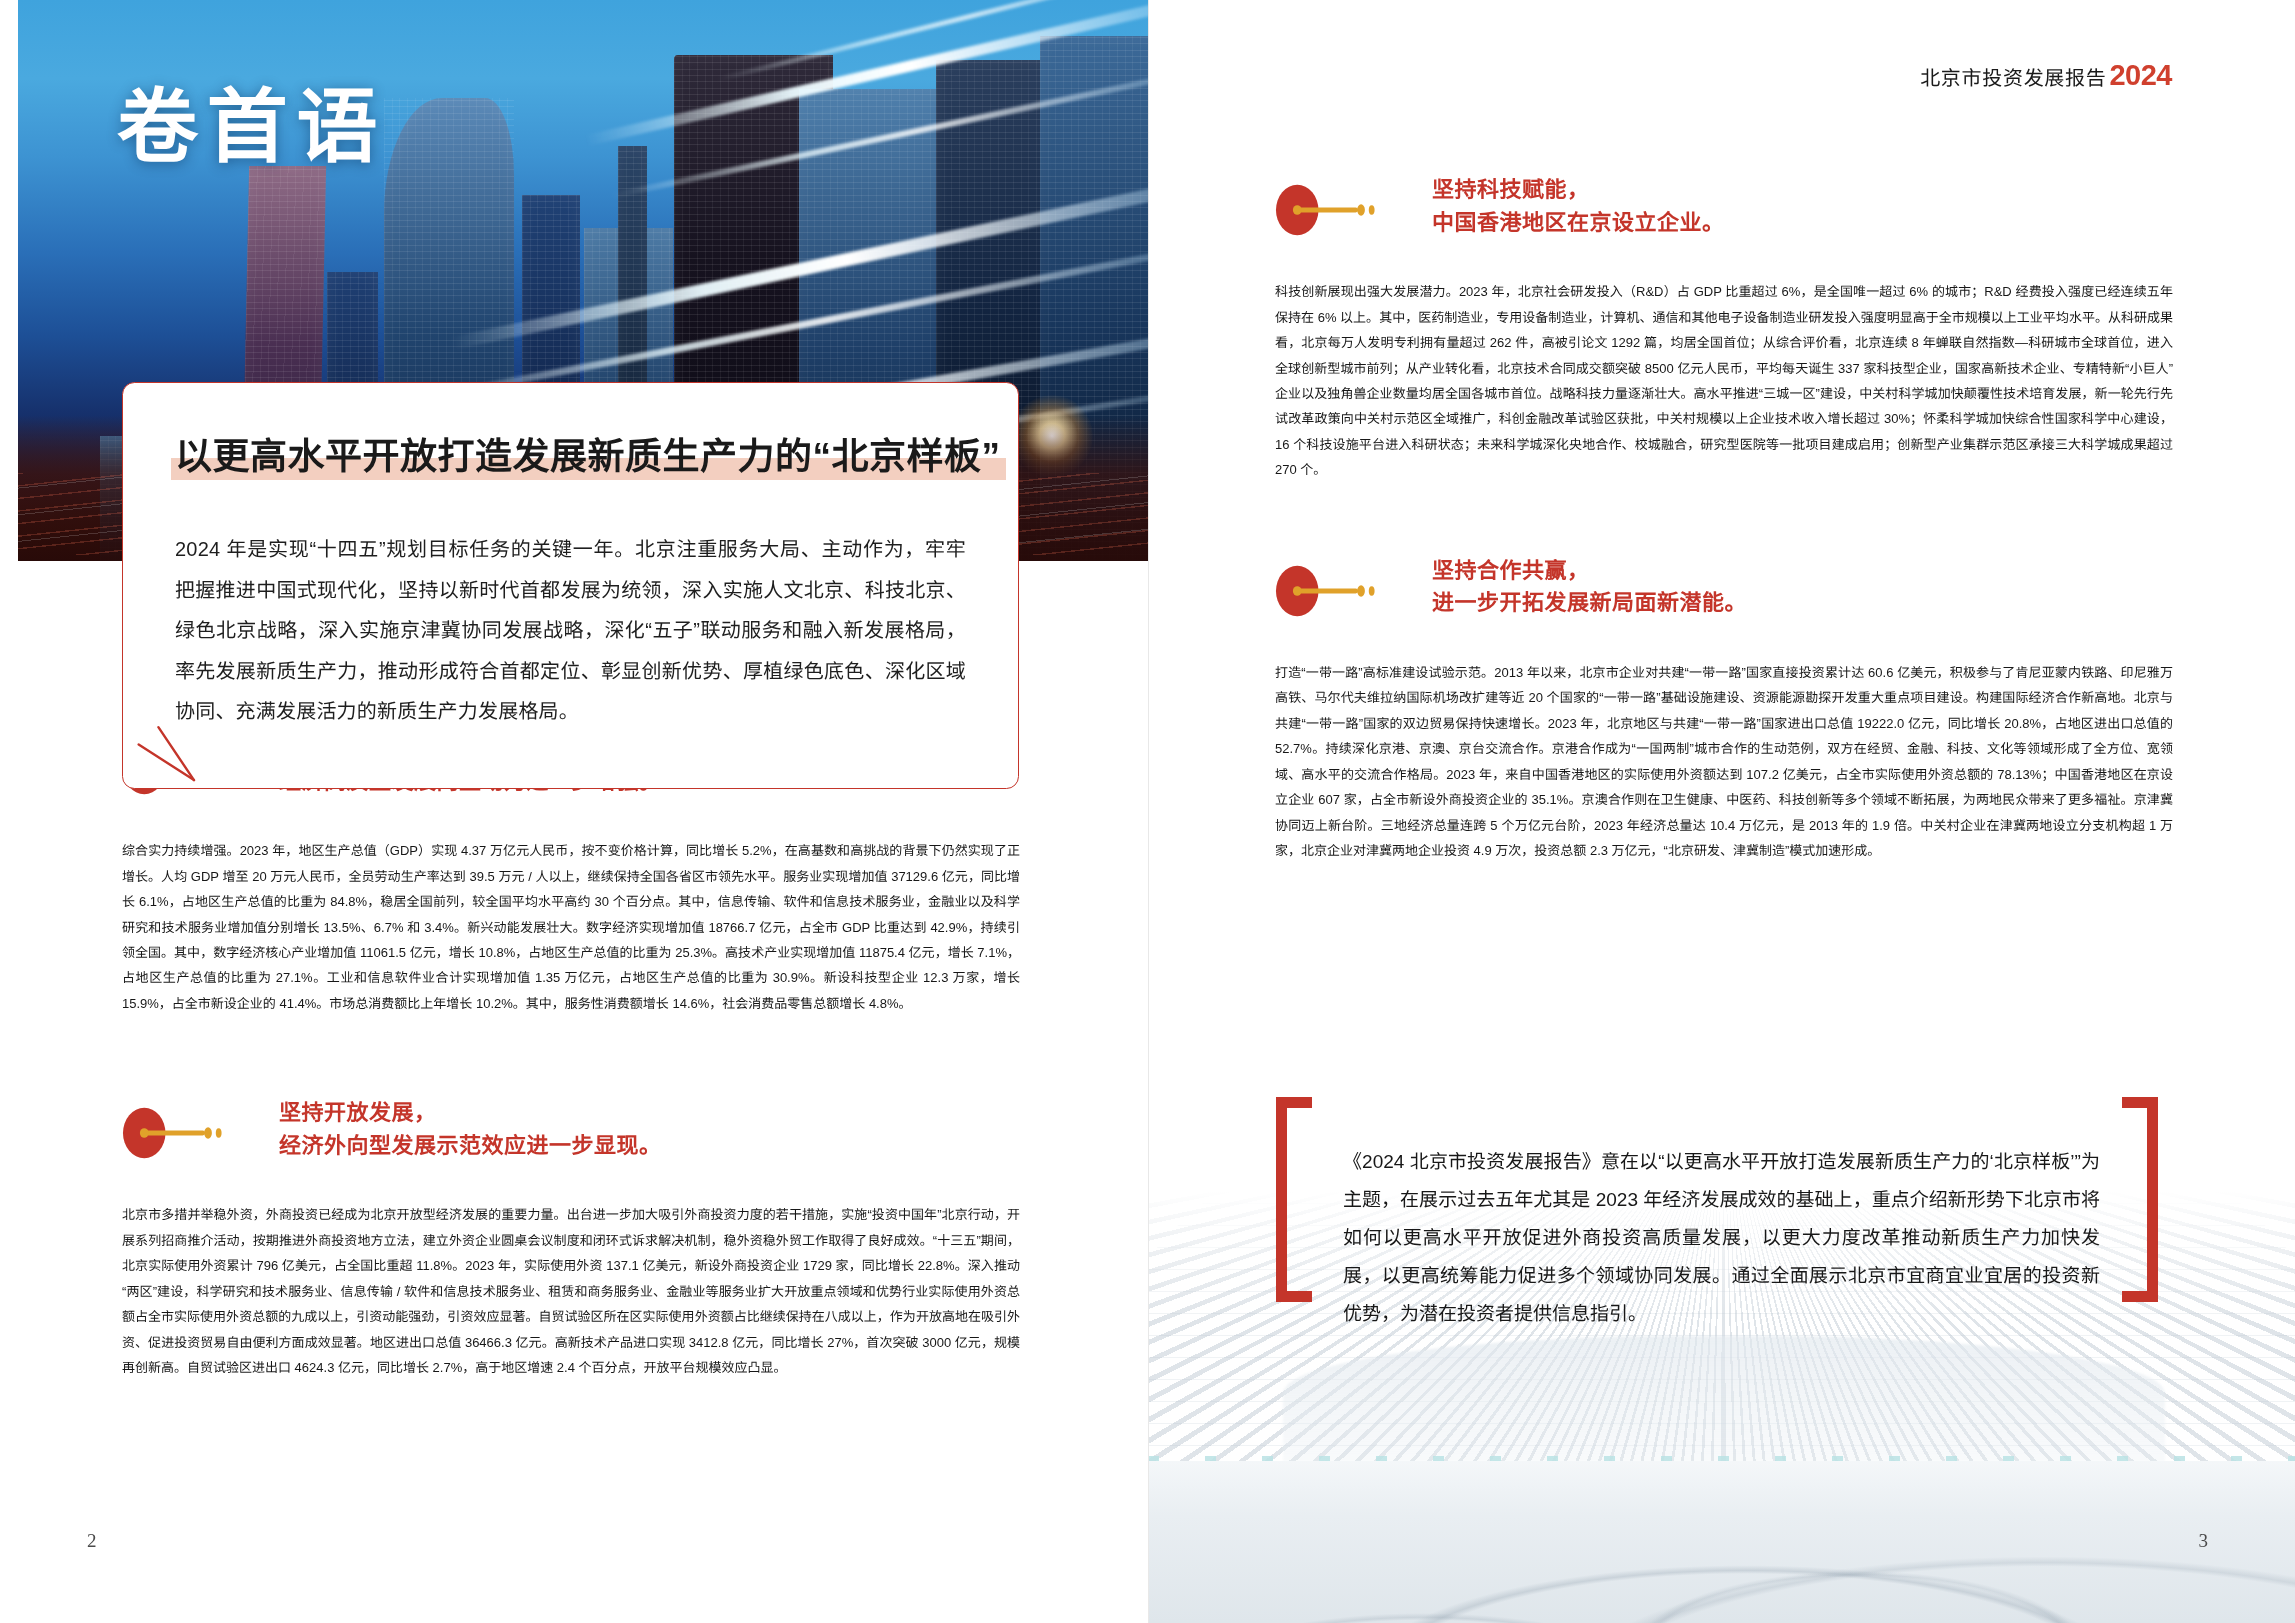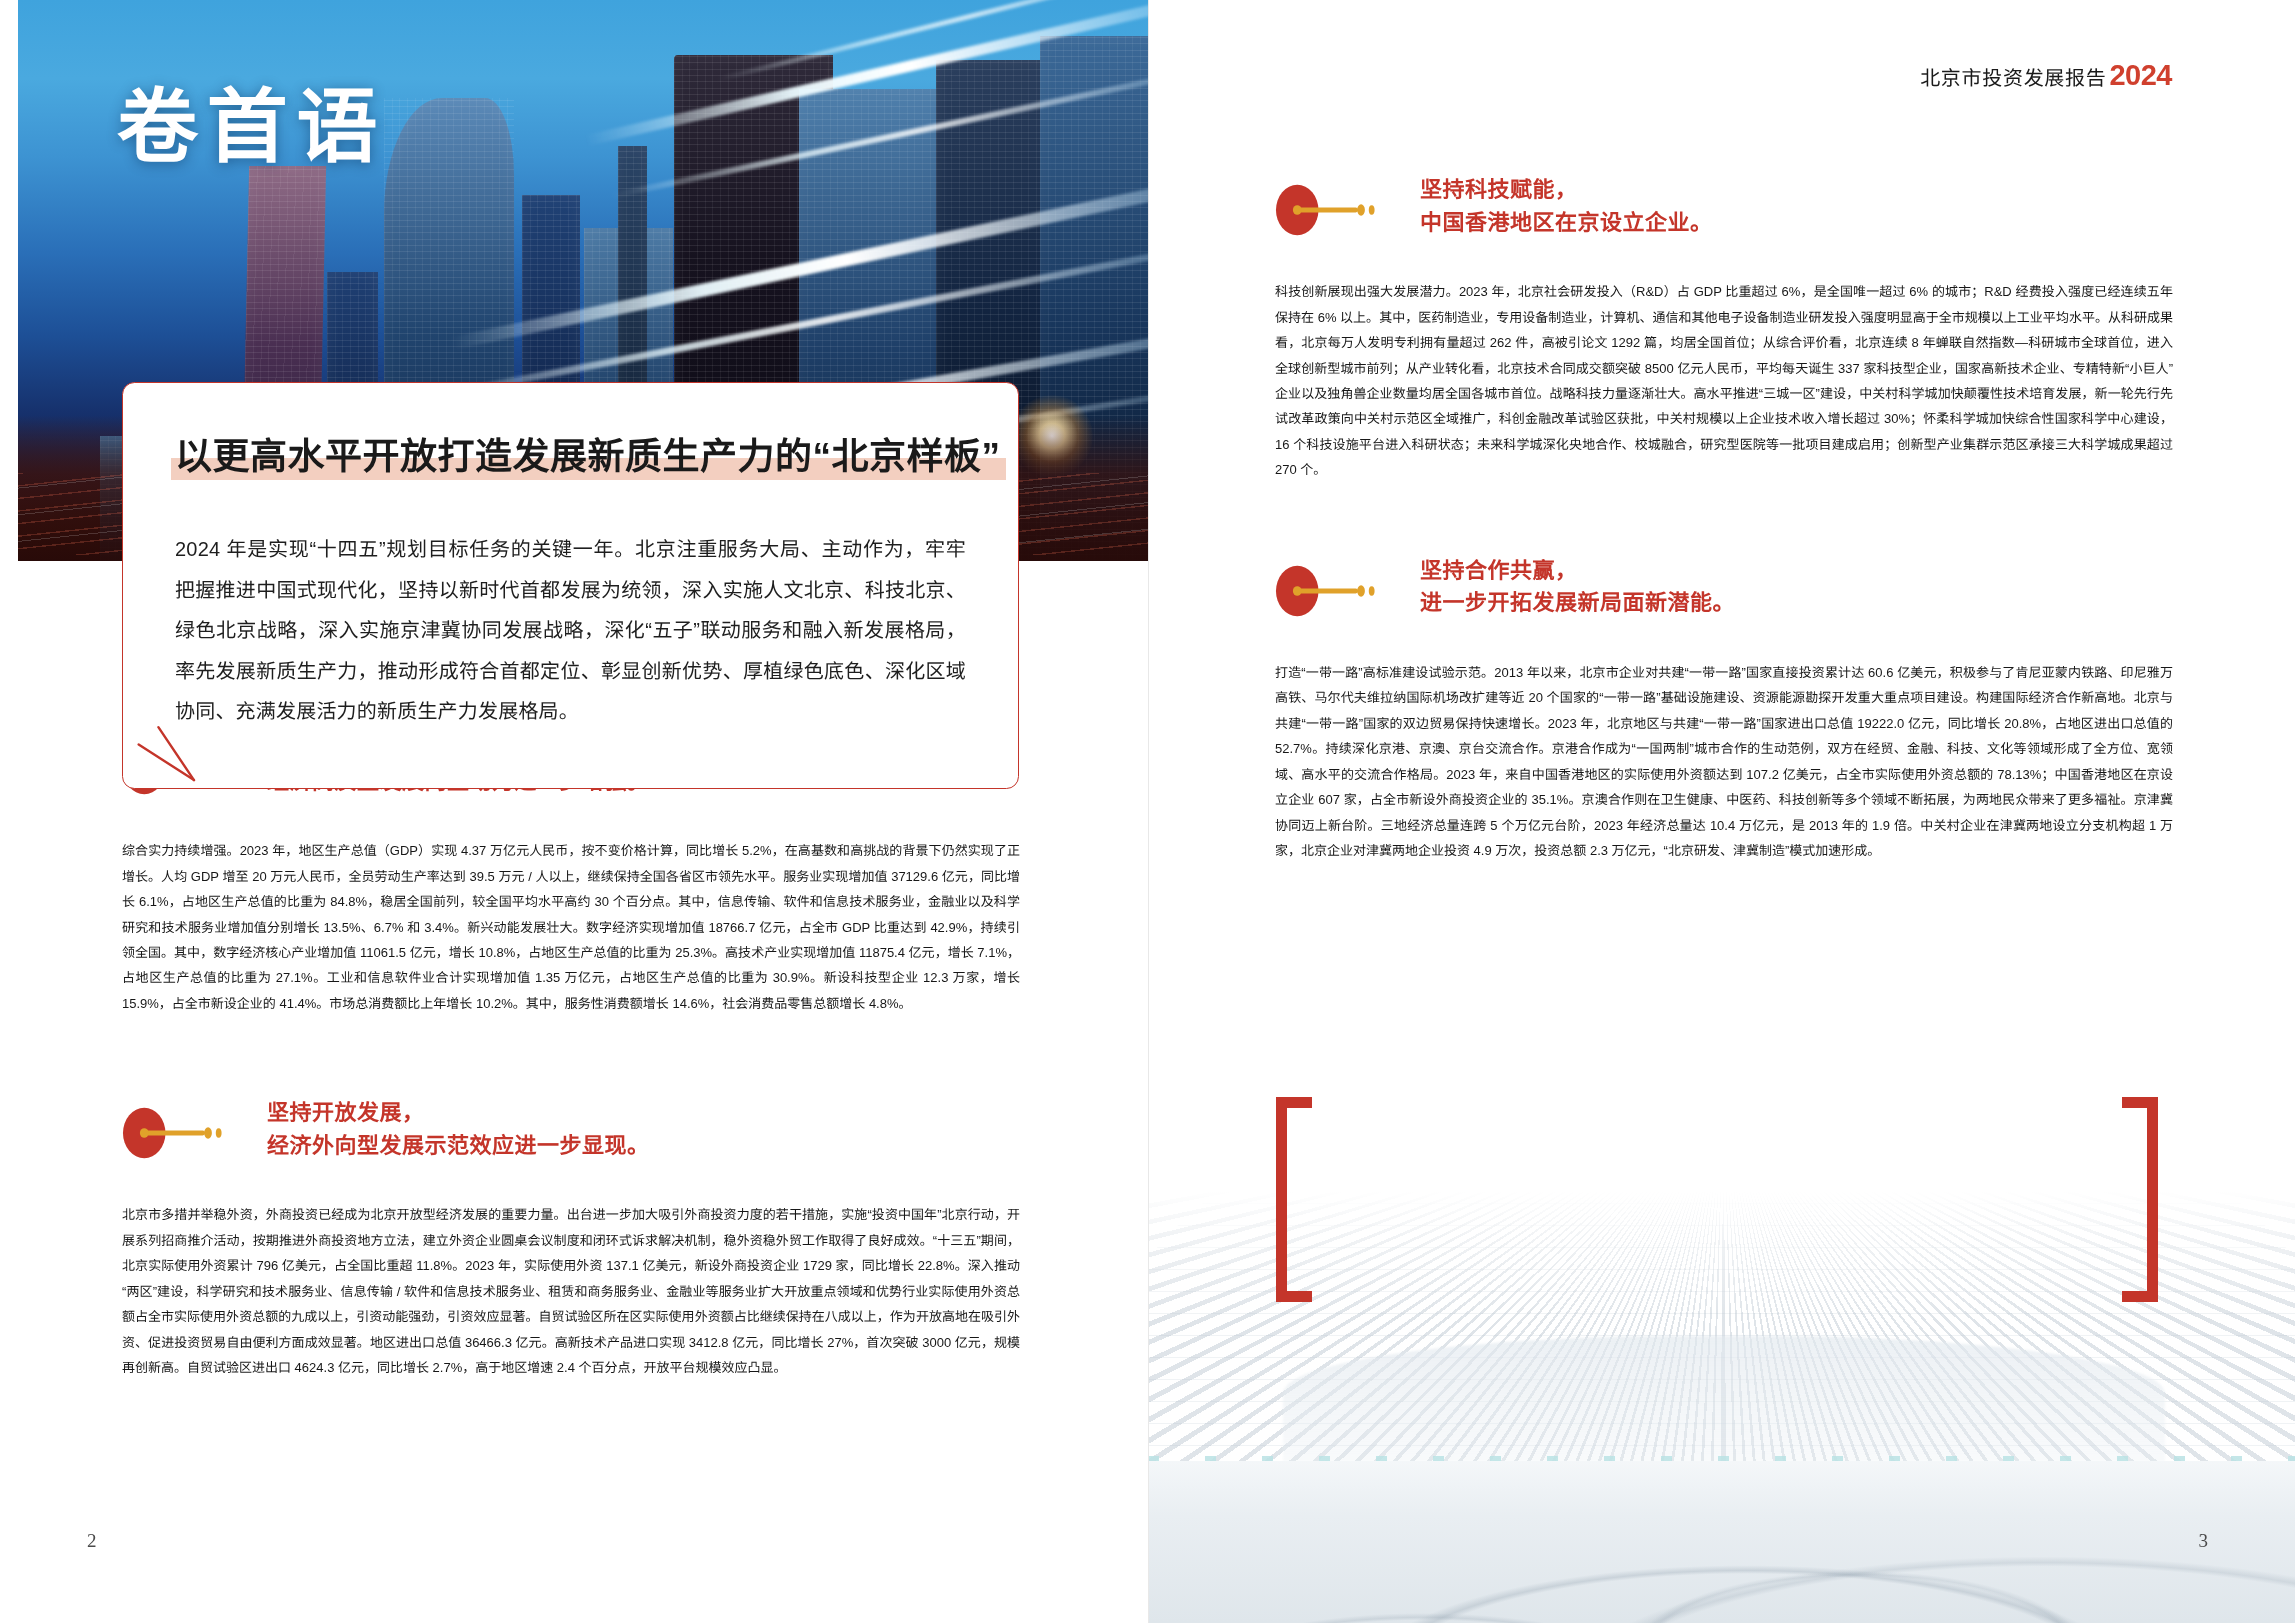--- a/index.html
+++ b/index.html
@@ -199,21 +199,21 @@
     color: #1e1e1e;
     text-align: justify;
     text-justify: inter-ideograph;
     letter-spacing: 0.2px;
   }
 
   
   .section-head {
     display: flex;
     align-items: flex-start;
-    gap: 0;
+    gap: 12px;
   }
   .marker {
     flex: 0 0 auto;
     position: relative;
     width: 145px;
     height: 64px;
   }
   .marker svg { position: absolute; left: 0; top: 6.7px; }
   .section-title {
     font-size: 22px;
@@ -545,19 +545,20 @@
     <p class="para">打造“一带一路”高标准建设试验示范。2013 年以来，北京市企业对共建“一带一路”国家直接投资累计达 60.6 亿美元，积极参与了肯尼亚蒙内铁路、印尼雅万高铁、马尔代夫维拉纳国际机场改扩建等近 20 个国家的“一带一路”基础设施建设、资源能源勘探开发重大重点项目建设。构建国际经济合作新高地。北京与共建“一带一路”国家的双边贸易保持快速增长。2023 年，北京地区与共建“一带一路”国家进出口总值 19222.0 亿元，同比增长 20.8%，占地区进出口总值的 52.7%。持续深化京港、京澳、京台交流合作。京港合作成为“一国两制”城市合作的生动范例，双方在经贸、金融、科技、文化等领域形成了全方位、宽领域、高水平的交流合作格局。2023 年，来自中国香港地区的实际使用外资额达到 107.2 亿美元，占全市实际使用外资总额的 78.13%；中国香港地区在京设立企业 607 家，占全市新设外商投资企业的 35.1%。京澳合作则在卫生健康、中医药、科技创新等多个领域不断拓展，为两地民众带来了更多福祉。京津冀协同迈上新台阶。三地经济总量连跨 5 个万亿元台阶，2023 年经济总量达 10.4 万亿元，是 2013 年的 1.9 倍。中关村企业在津冀两地设立分支机构超 1 万家，北京企业对津冀两地企业投资 4.9 万次，投资总额 2.3 万亿元，“北京研发、津冀制造”模式加速形成。</p>
   </div>
 
   <div class="summary">
     <div class="br br-l"></div>
     <div class="br br-r"></div>
     <div class="cap cap-tl"></div>
     <div class="cap cap-bl"></div>
     <div class="cap cap-tr"></div>
     <div class="cap cap-br"></div>
+    <div class="summary-text">《2024 北京市投资发展报告》意在以“以更高水平开放打造发展新质生产力的‘北京样板’”为主题，在展示过去五年尤其是 2023 年经济发展成效的基础上，重点介绍新形势下北京市将如何以更高水平开放促进外商投资高质量发展，以更大力度改革推动新质生产力加快发展，以更高统筹能力促进多个领域协同发展。通过全面展示北京市宜商宜业宜居的投资新优势，为潜在投资者提供信息指引。</div>
   </div>
 
   <div class="folio" id="folio-right">3</div>
 
   <div class="gutter-line"></div>
 </div>
 
 
 </body></html>

